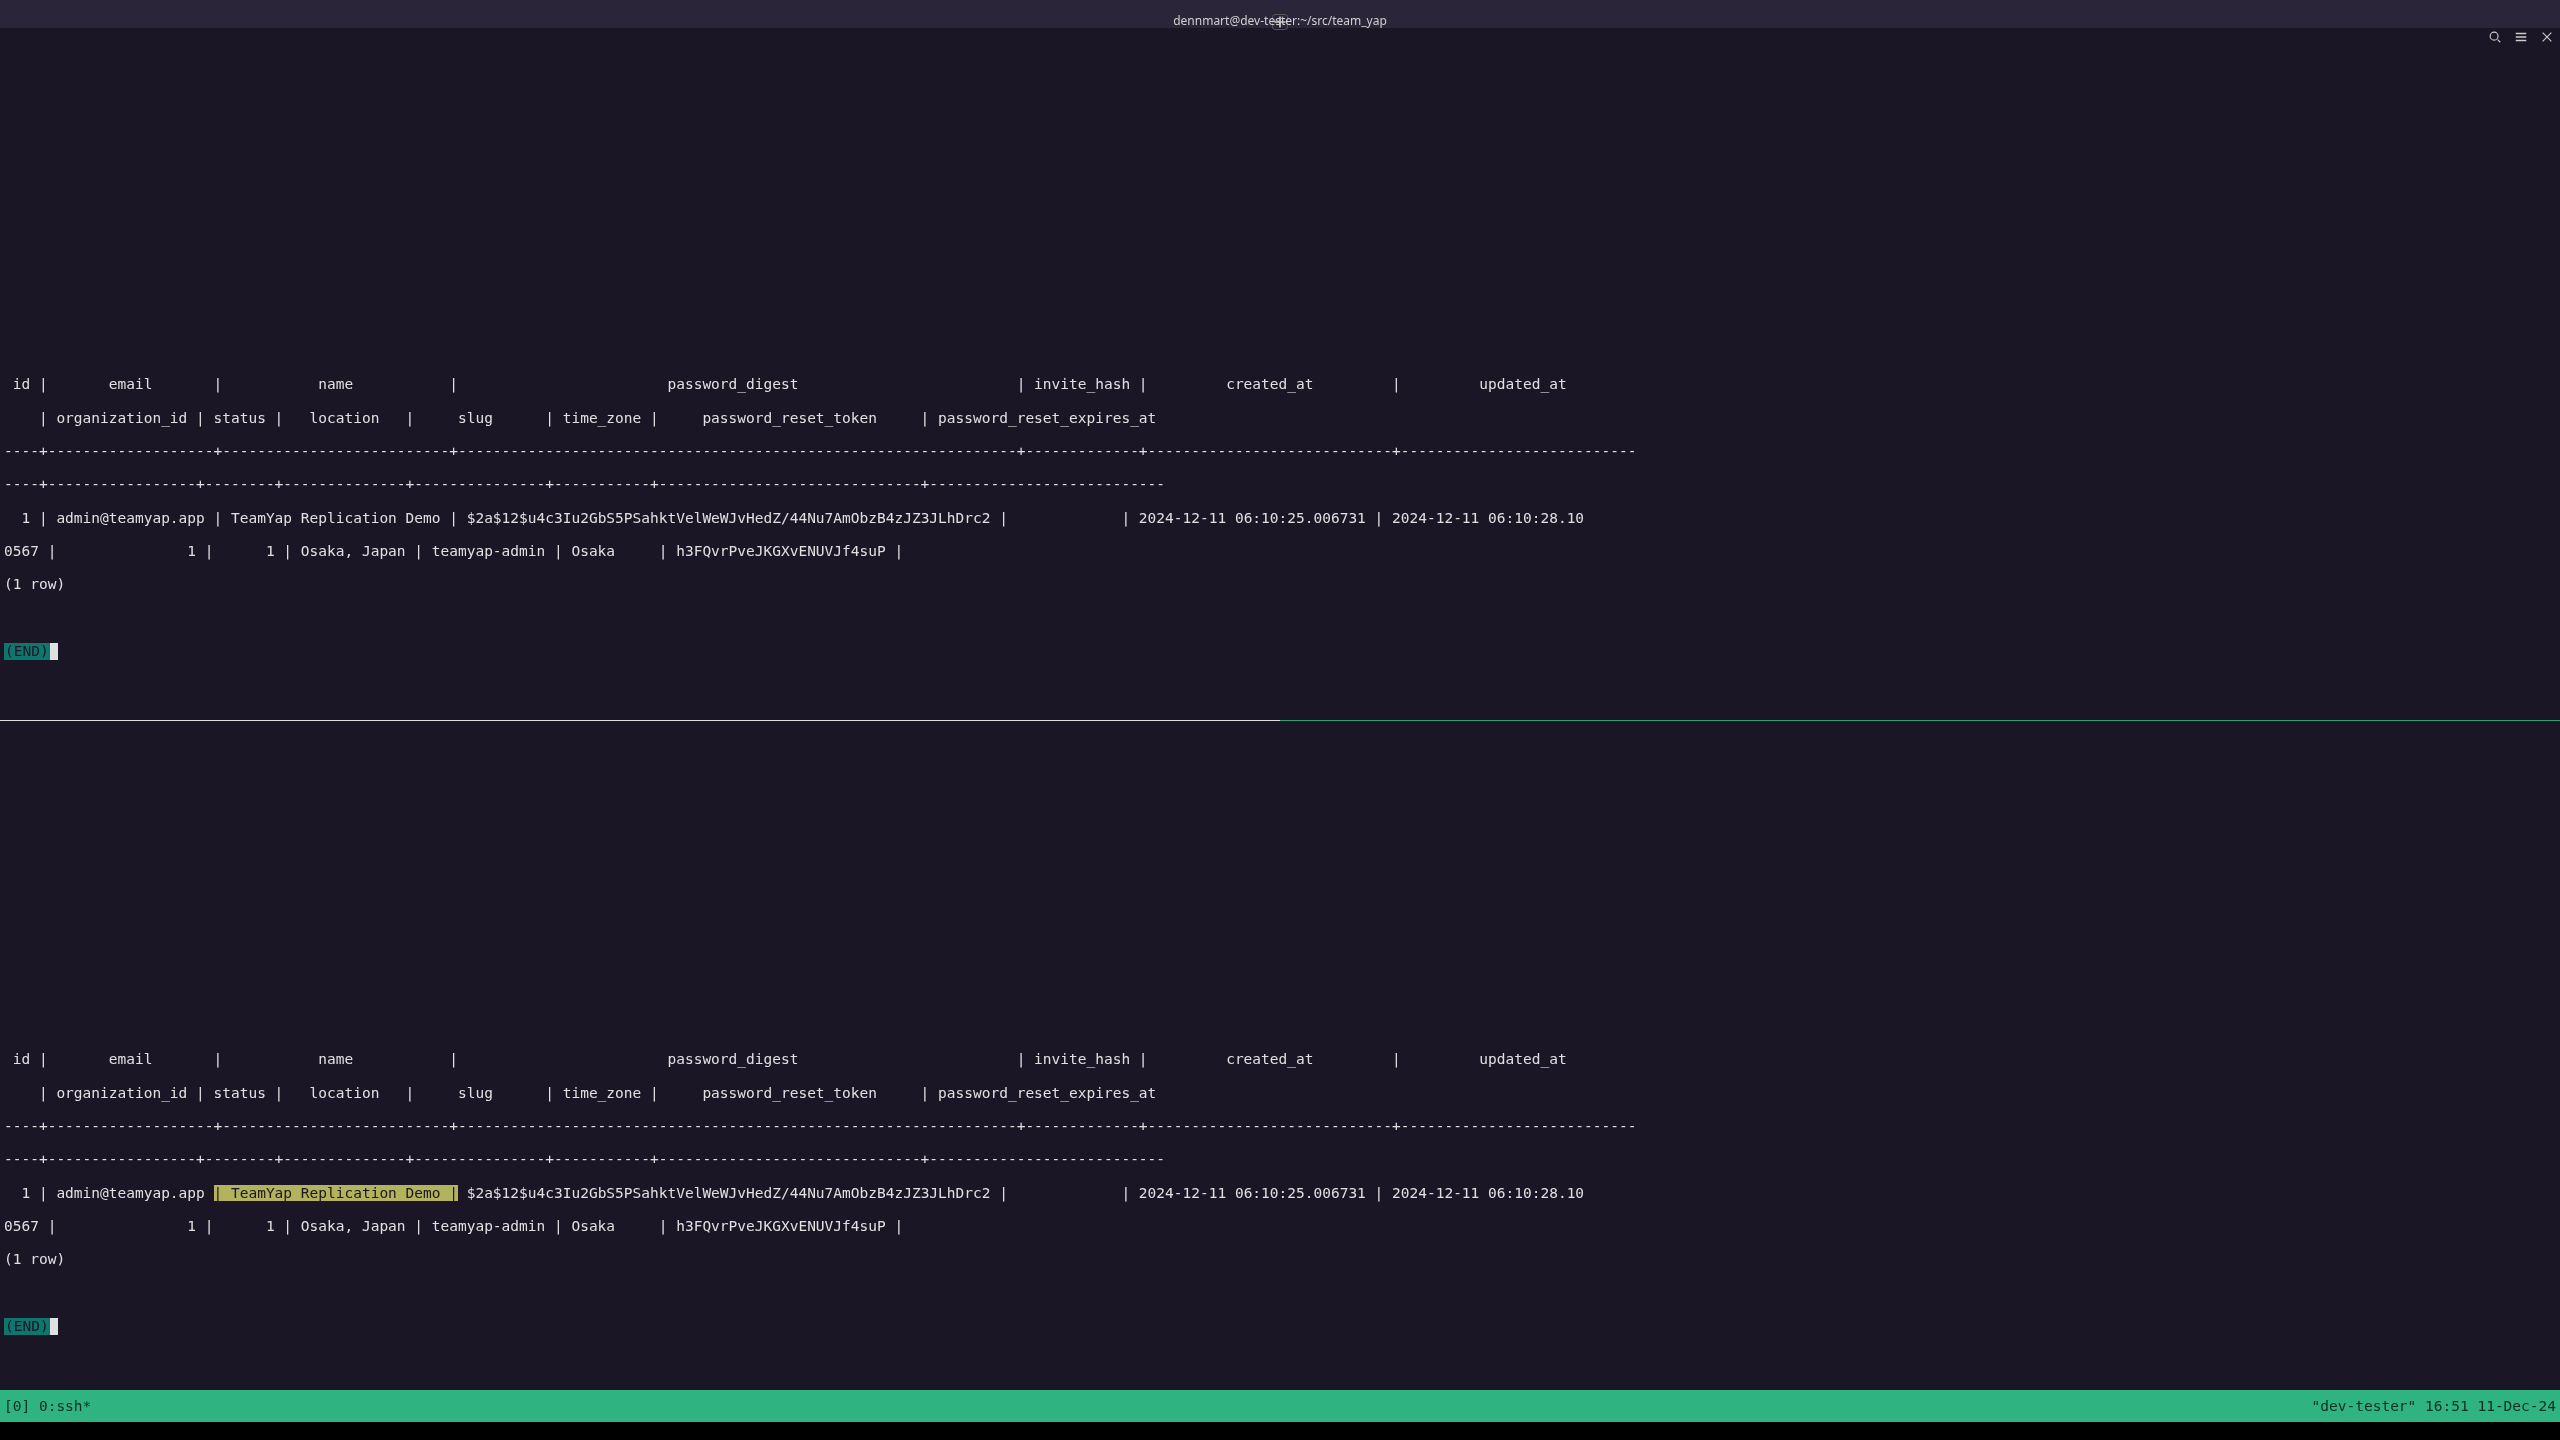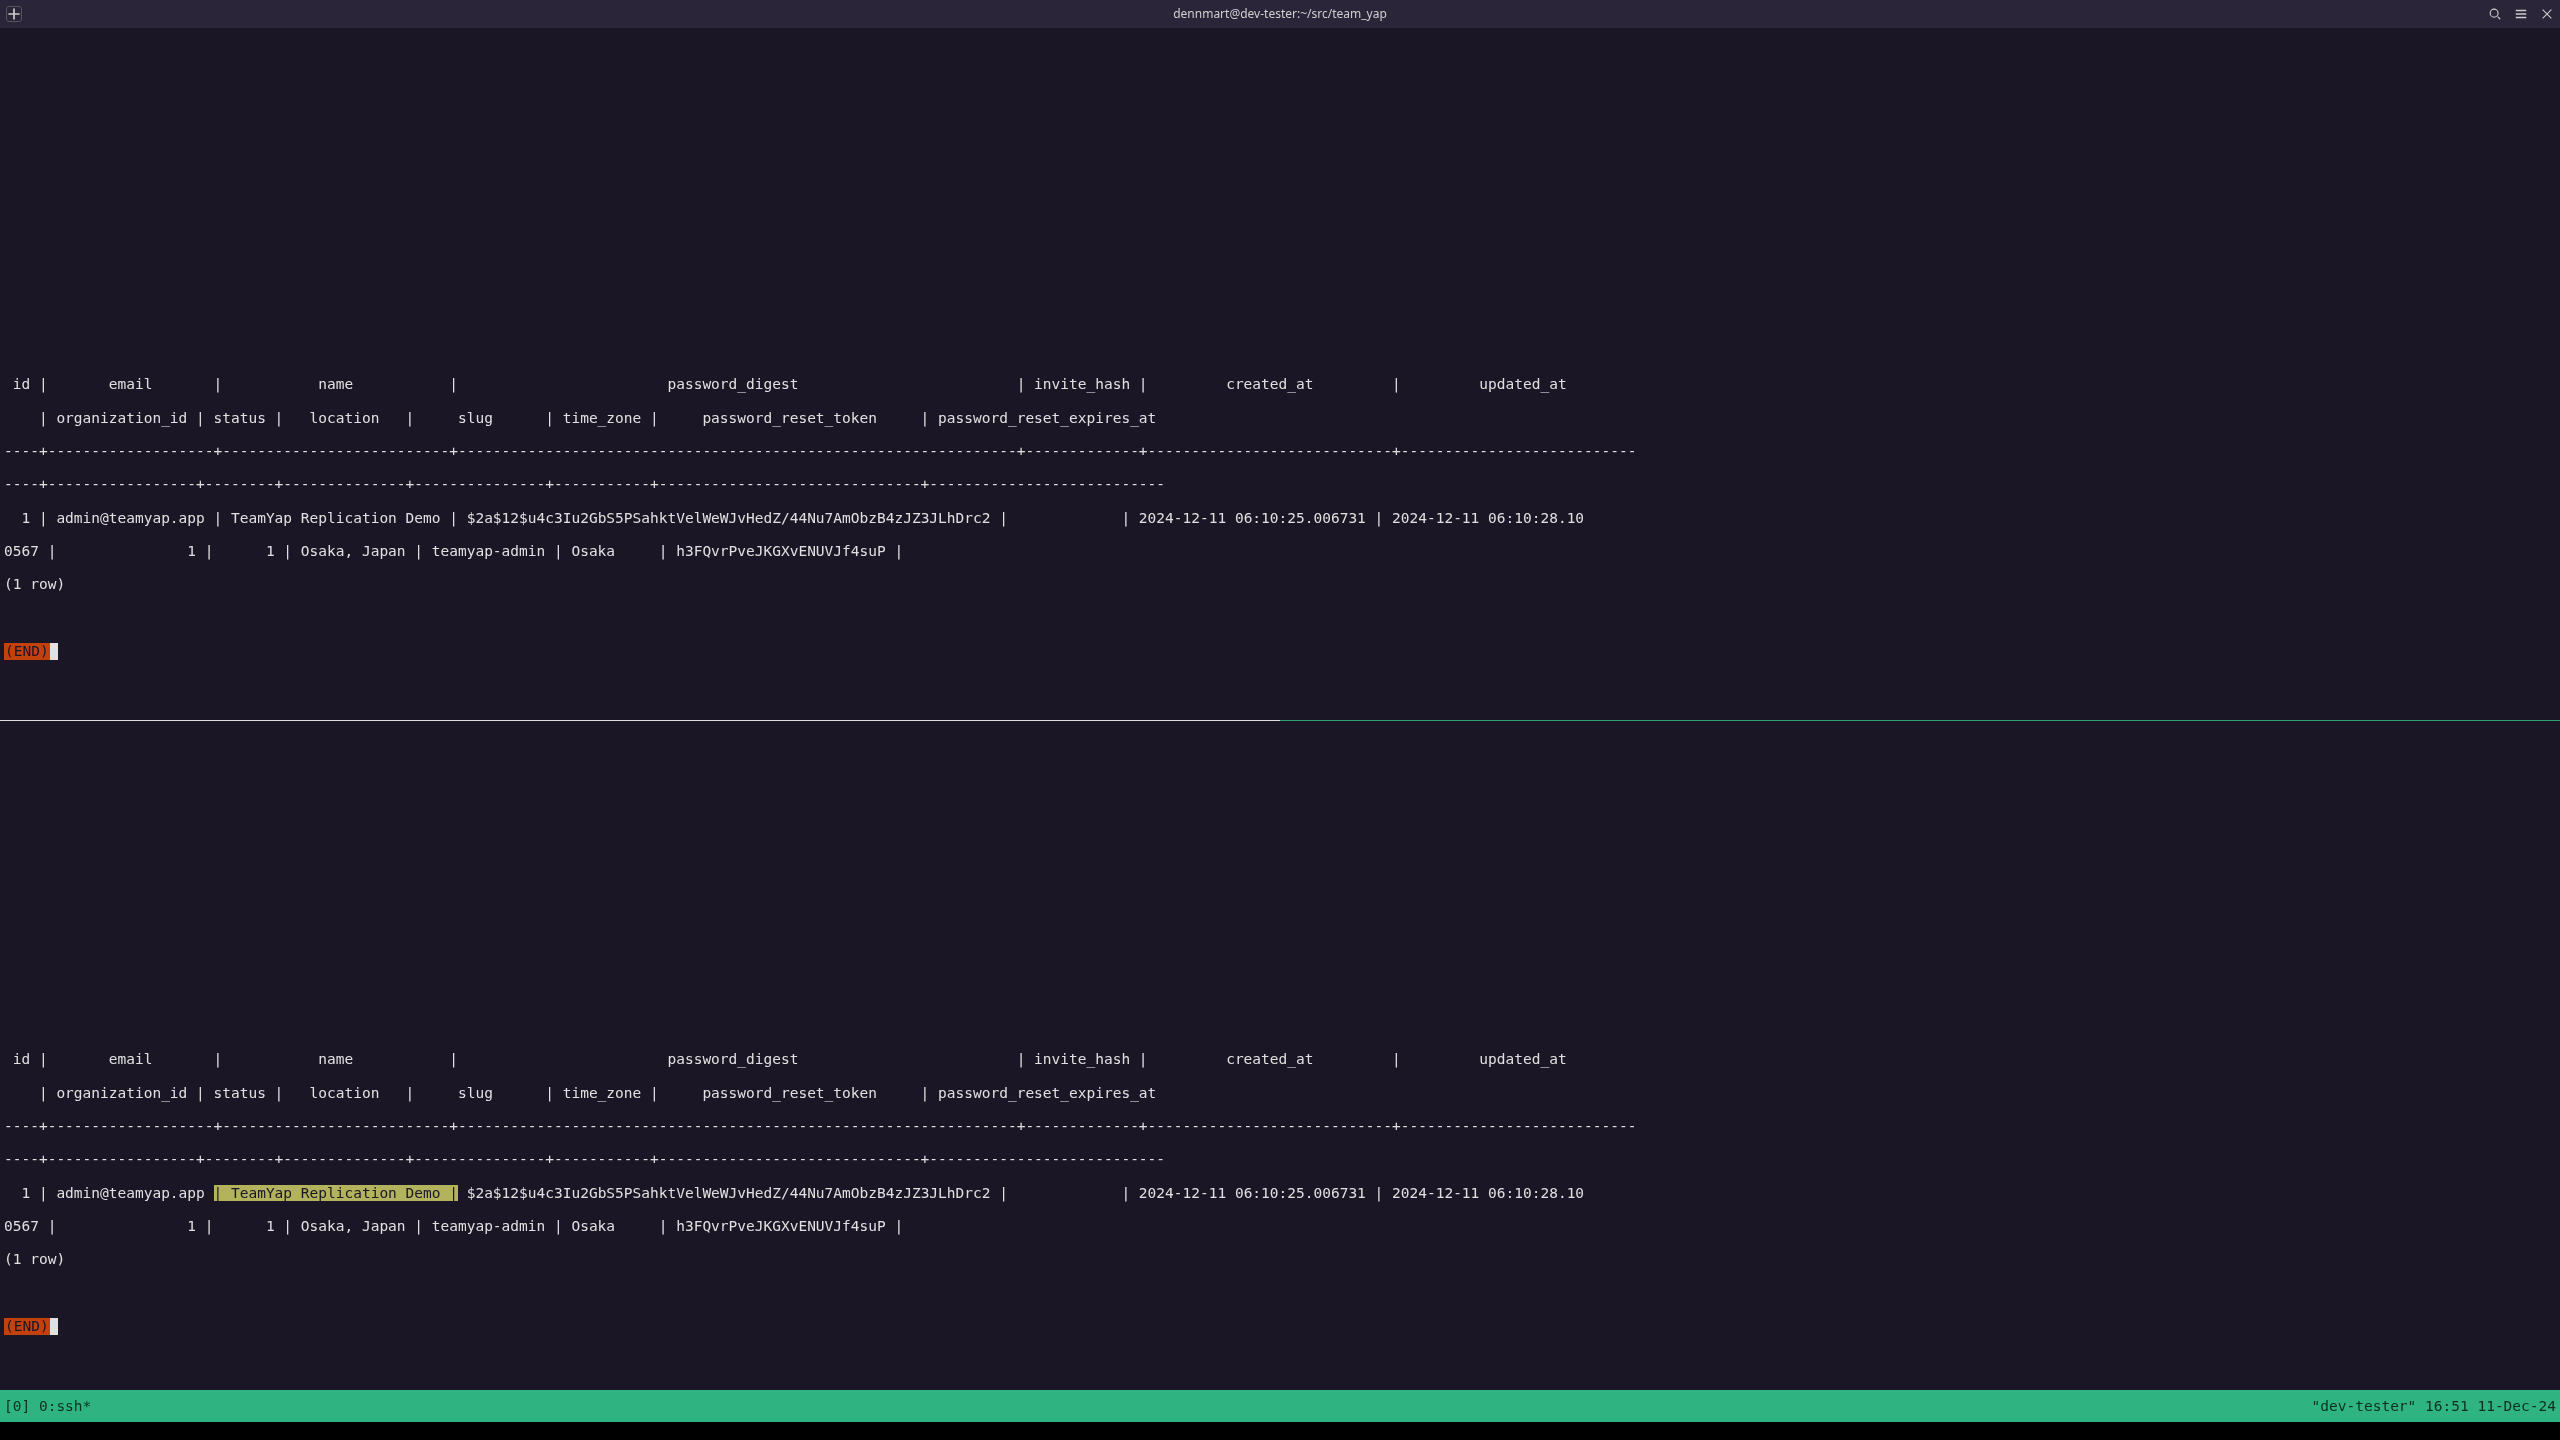--- a/index.html
+++ b/index.html
@@ -16,20 +16,21 @@
   .title-bar {
     height: 26px;
     background: #2a2539;
     display: flex;
     align-items: center;
     position: relative;
     padding: 14px 6px;
     color: #c8c8c8;
     font-family: system-ui, sans-serif;
     font-size: 12px;
+    flex-direction: column;
   }
   .title-bar .new-tab {
     width: 16px; height: 16px;
     display: flex; align-items: center; justify-content: center;
     border: 1px solid #555;
     border-radius: 3px;
     cursor: pointer;
     font-size: 11px;
     color: #ccc;
   }
@@ -77,21 +78,21 @@
   .divider .right-seg { flex: 1; background: #2fa071; height: 1px; margin-top: 0.5px;}
 
   .pane-inner {
     position: absolute;
     left: 0; right: 0; bottom: 26px;
   }
   .pane.bottom .pane-inner { bottom: 44px; }
 
   .end-marker {
     display: inline-block;
-    background: #c2410c;
+    background: #0f766e;
     color: #1a1625;
     padding: 0 1px;
   }
   .cursor-block {
     display: inline-block;
     width: 0.58em;
     background: #e0e0e0;
     color: #1a1625;
   }
   .hl {

